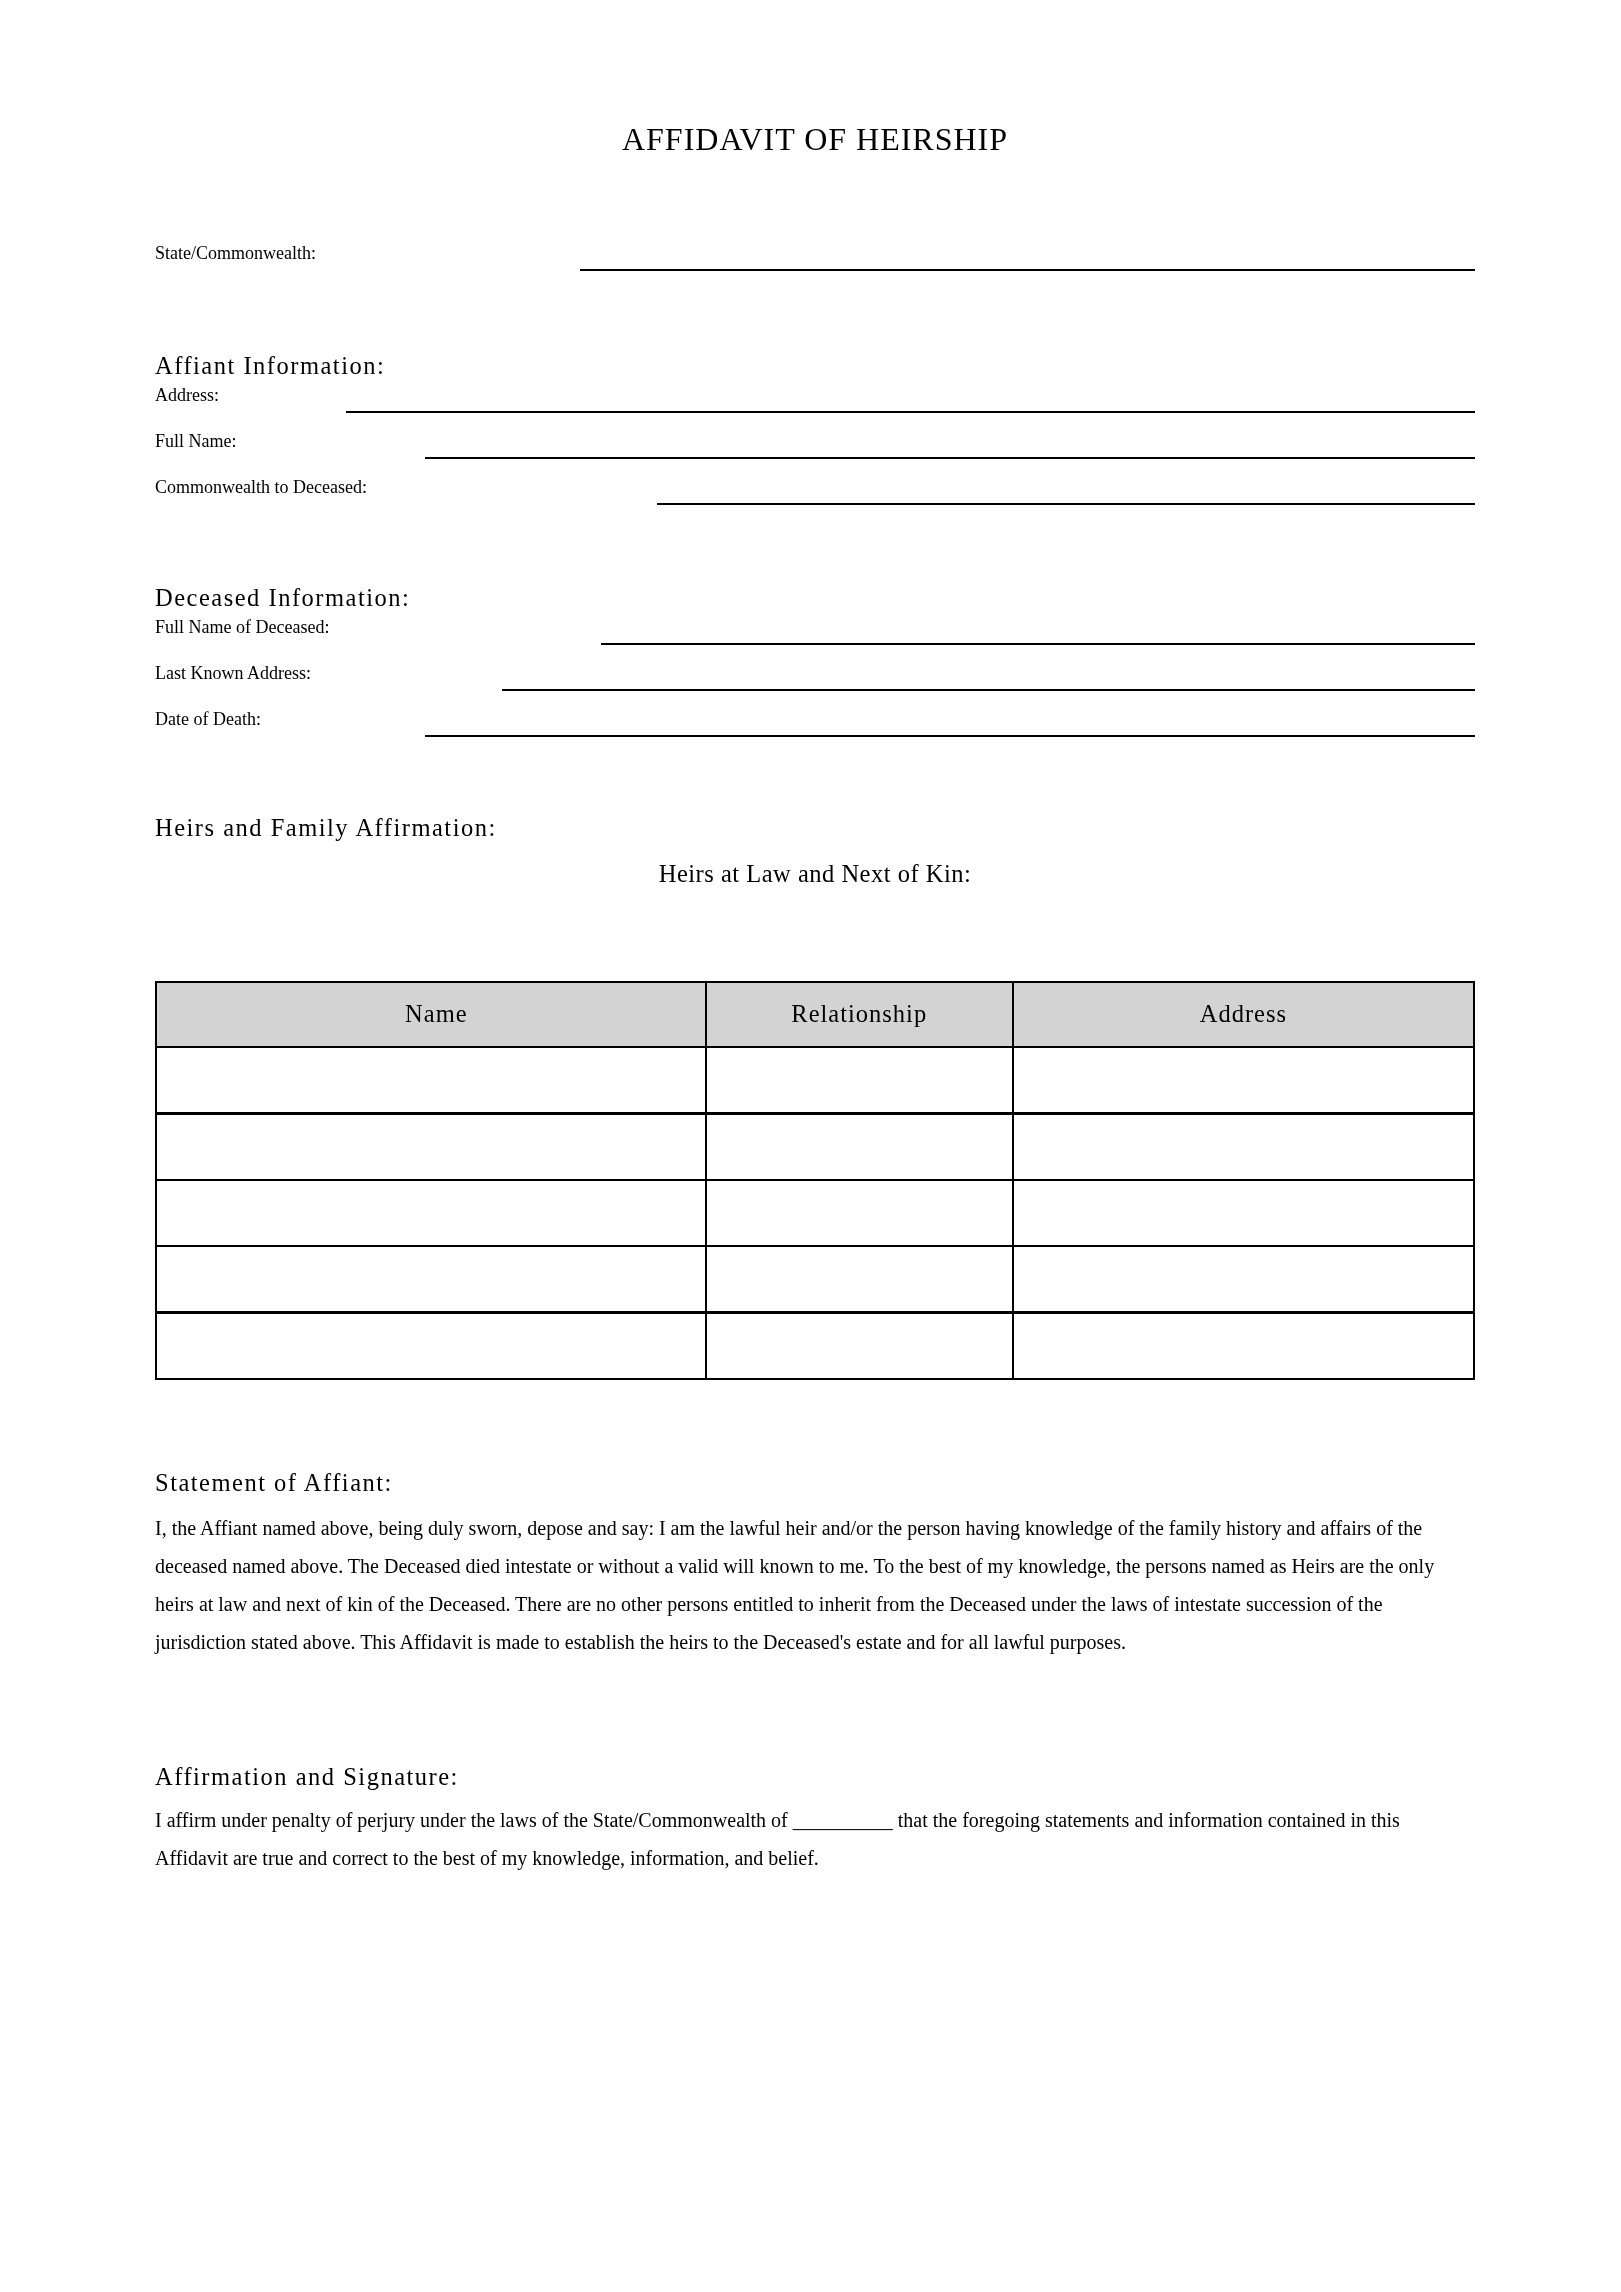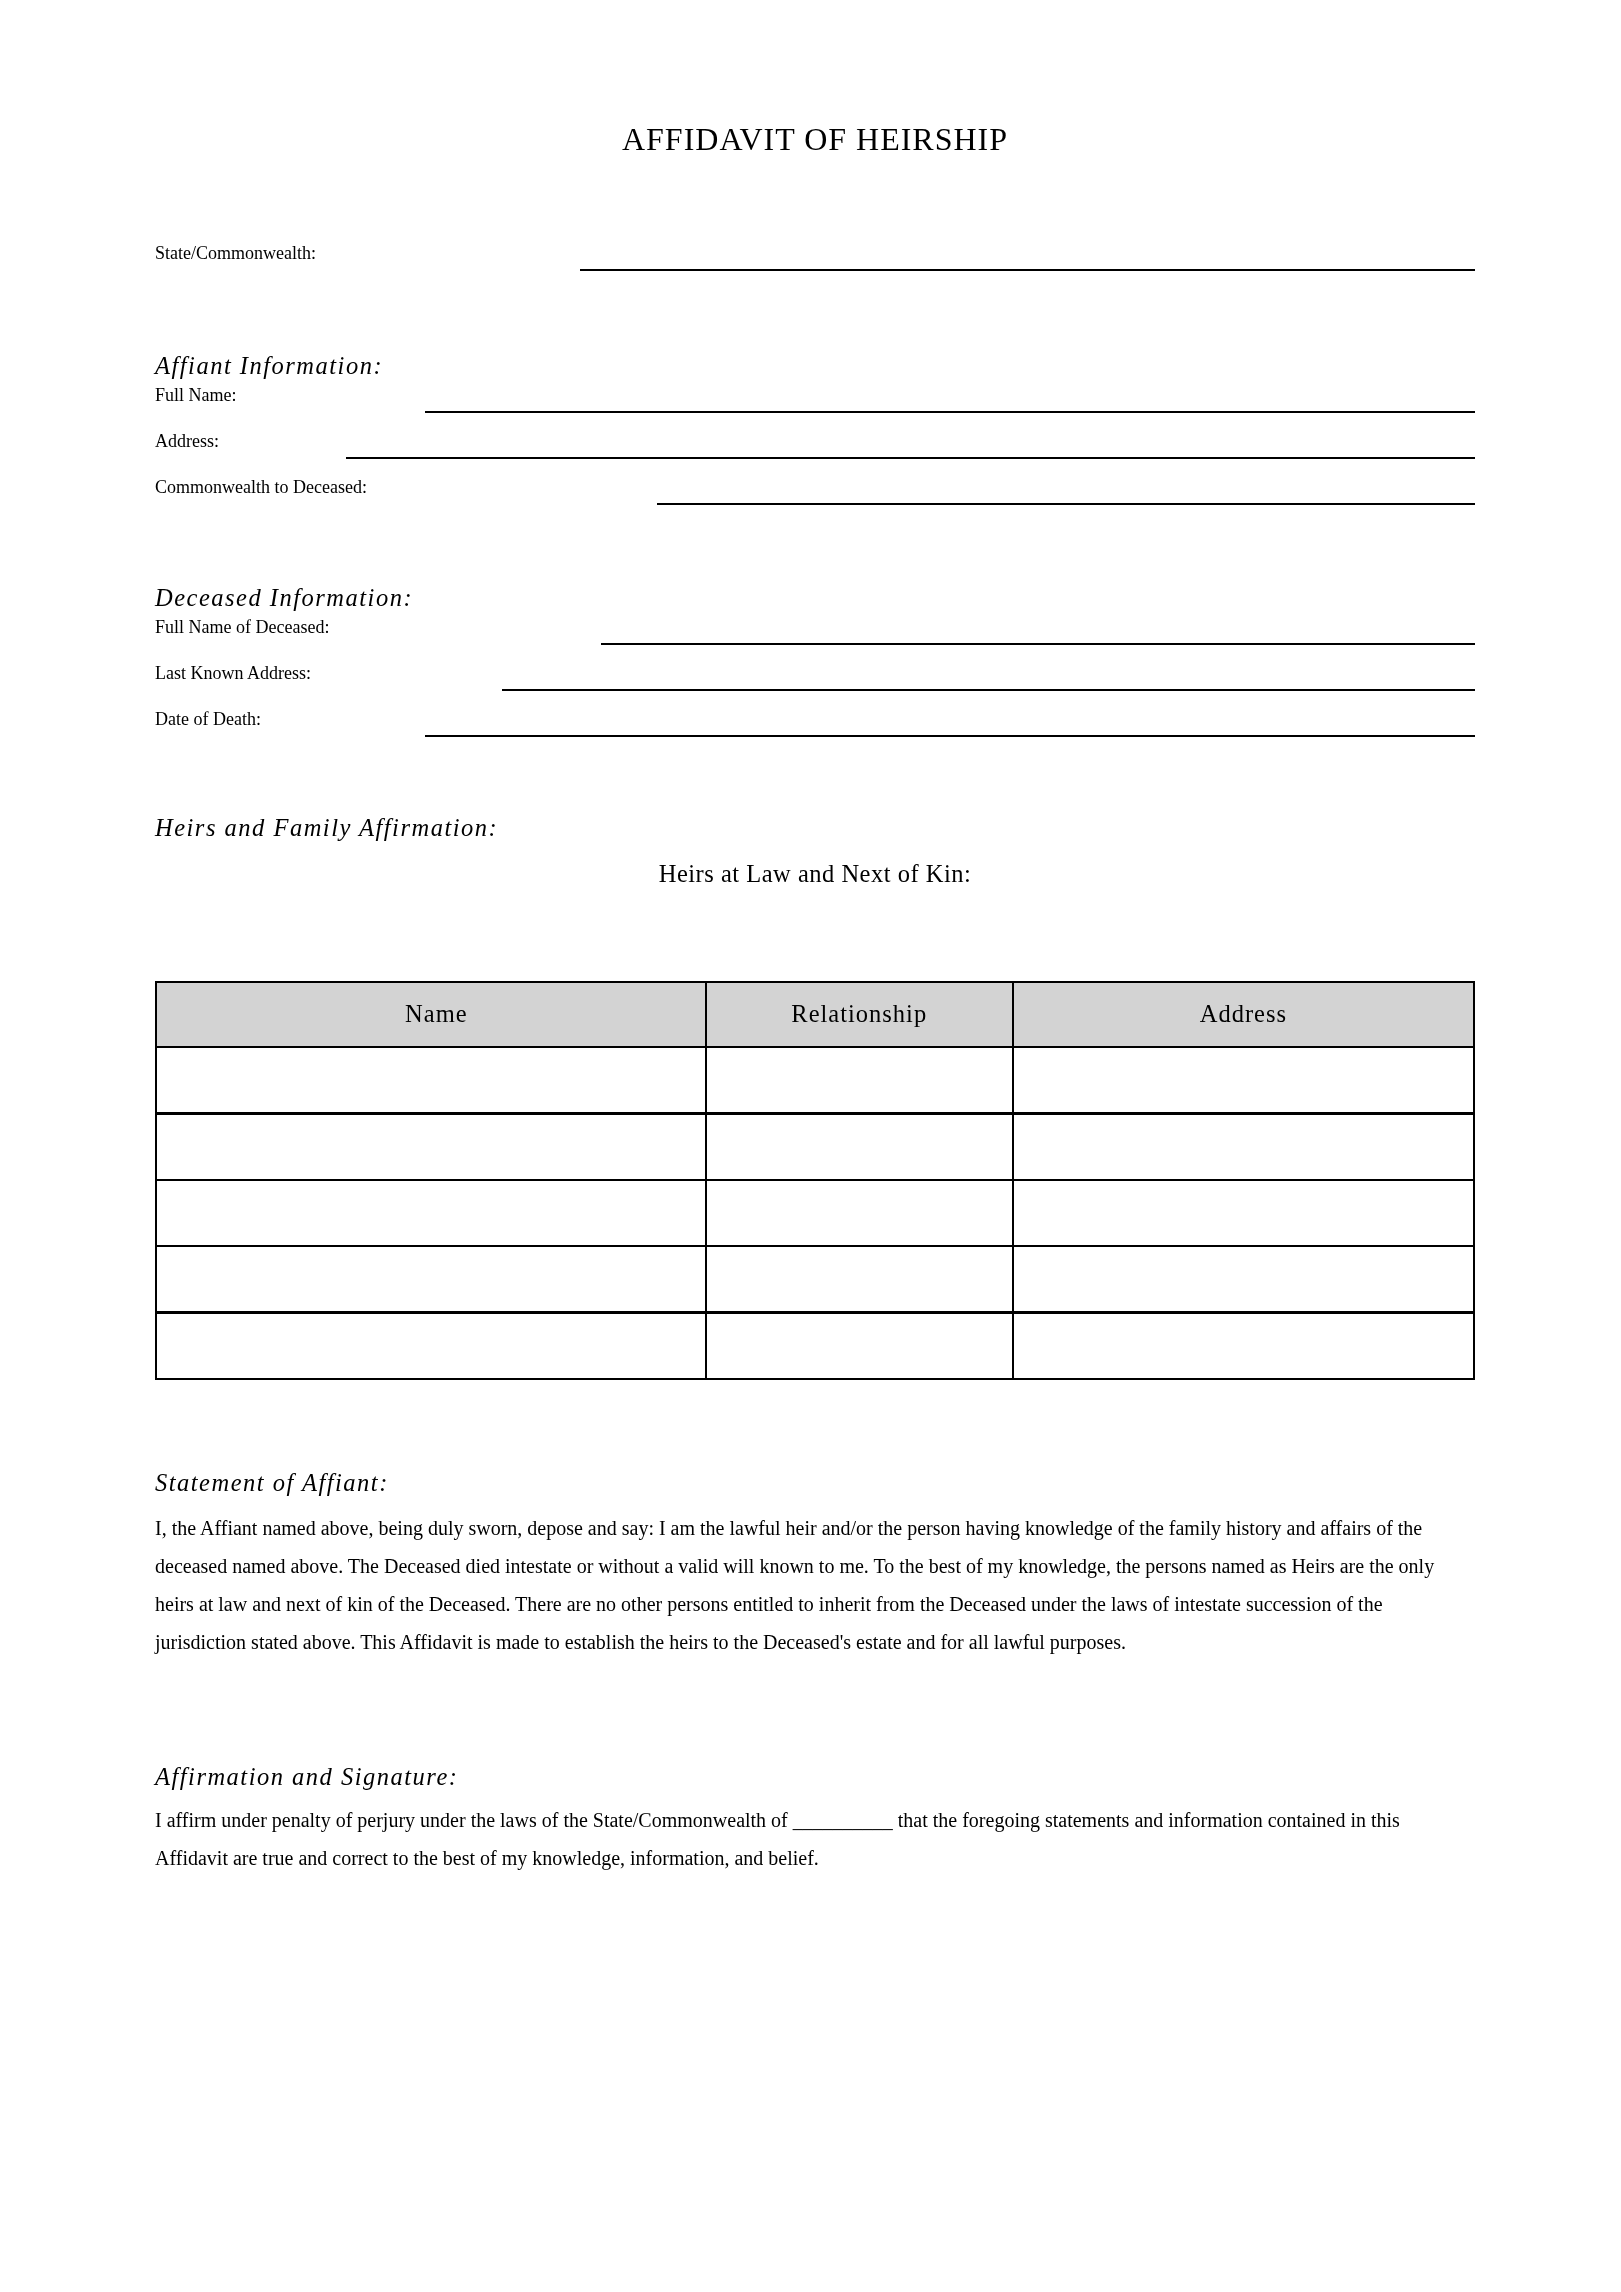--- a/index.html
+++ b/index.html
@@ -24,21 +24,20 @@
     font-size: 32px;
     font-weight: normal;
     letter-spacing: 1px;
     line-height: 39px;
     text-align: center;
   }
   .section-heading {
     font-size: 24.5px;
     letter-spacing: 1.5px;
     line-height: 39px;
-    font-style: italic;
   }
   .sub-heading {
     font-size: 24.5px;
     letter-spacing: 0.5px;
     line-height: 39px;
     margin-top: 6.9px;
     text-align: center;
   }
   .field-row {
     position: relative;
@@ -119,26 +118,26 @@
   <h1 class="doc-title">AFFIDAVIT OF HEIRSHIP</h1>
 
   <div class="field-row row-state">
     <span class="field-label">State/Commonwealth:</span>
     <span class="fill-line line-state"></span>
   </div>
 
   <div class="section-heading heading-affiant">Affiant Information:</div>
 
   <div class="field-row">
+    <span class="field-label">Address:</span>
+    <span class="fill-line line-address"></span>
+  </div>
+  <div class="field-row">
     <span class="field-label">Full Name:</span>
     <span class="fill-line line-fullname"></span>
-  </div>
-  <div class="field-row">
-    <span class="field-label">Address:</span>
-    <span class="fill-line line-address"></span>
   </div>
   <div class="field-row">
     <span class="field-label">Commonwealth to Deceased:</span>
     <span class="fill-line line-relationship"></span>
   </div>
 
   <div class="section-heading heading-deceased">Deceased Information:</div>
 
   <div class="field-row">
     <span class="field-label">Full Name of Deceased:</span>

